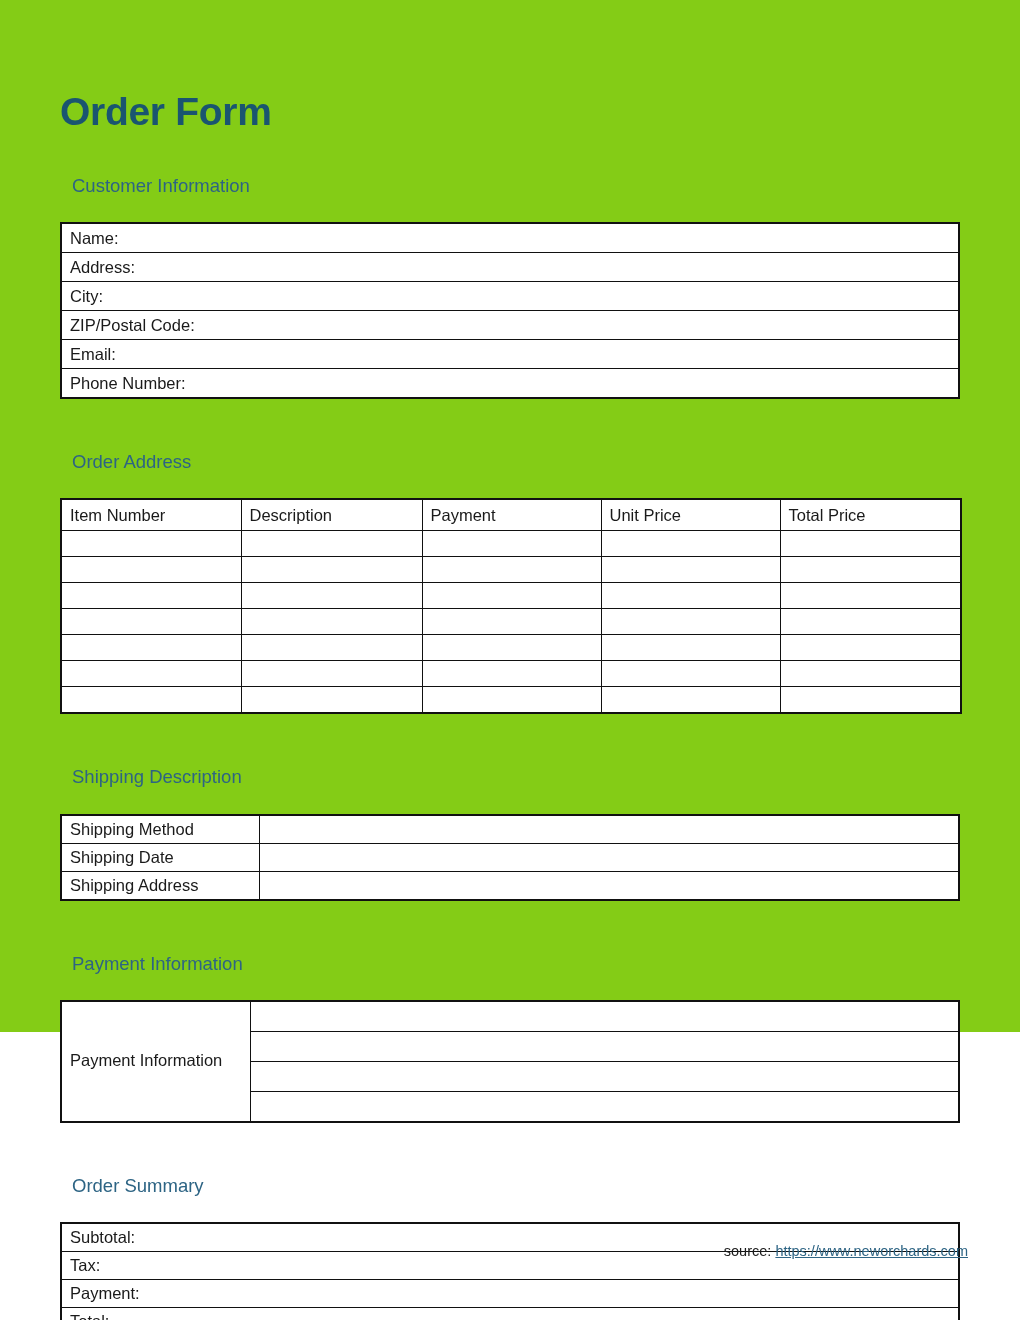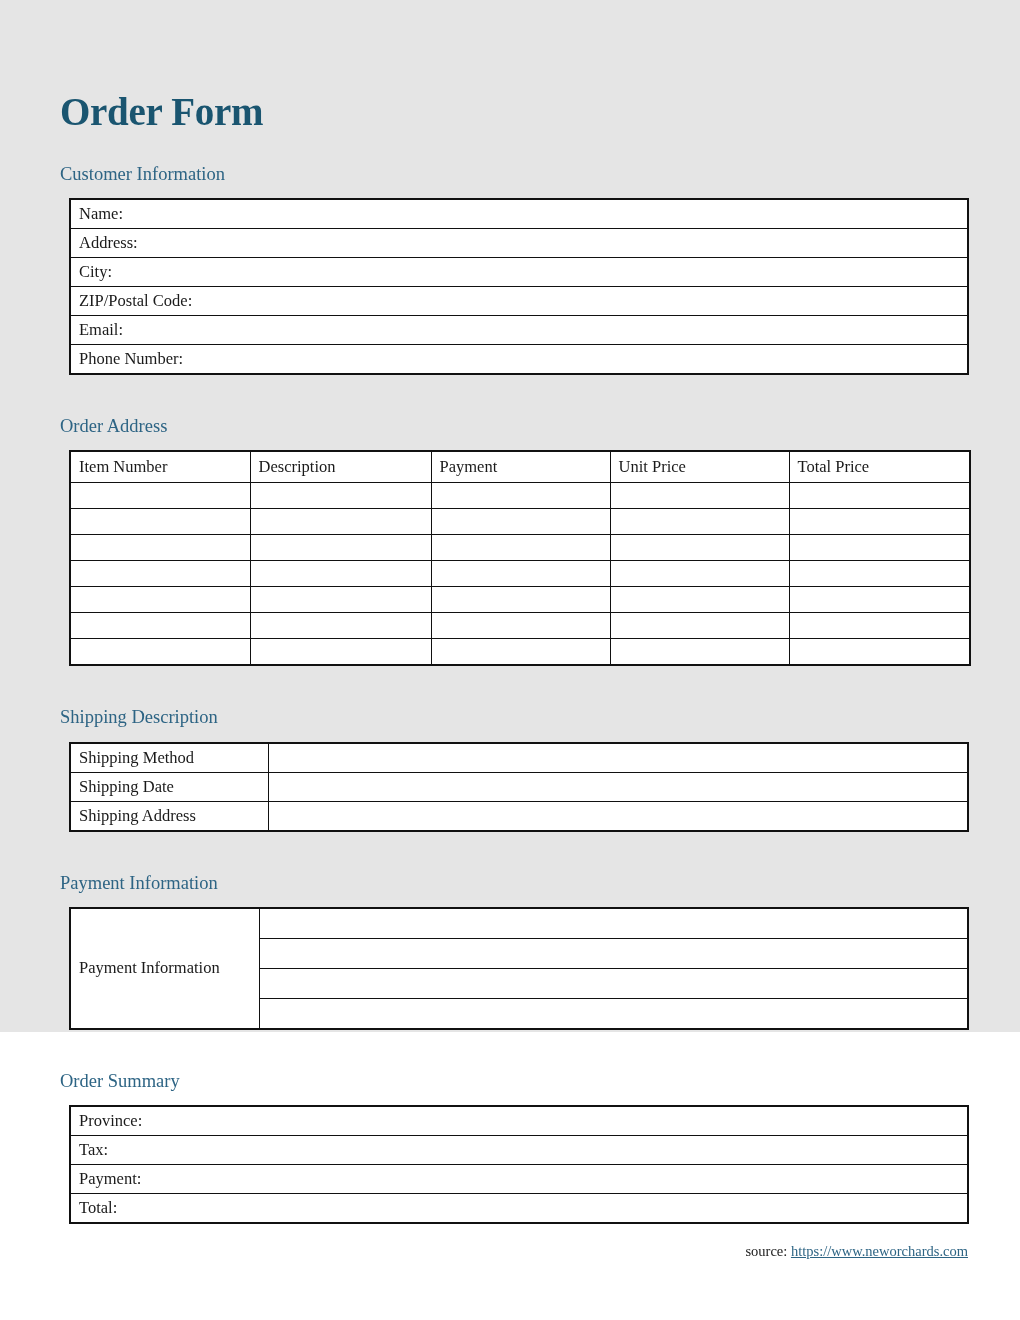--- a/index.html
+++ b/index.html
@@ -13,50 +13,48 @@
     font-family: "Liberation Sans", sans-serif;
     color: #1a1a1a;
     -webkit-font-smoothing: antialiased;
   }
   .page {
     position: relative;
     width: 1020px;
     height: 1032px;
     box-sizing: border-box;
     padding: 92px 60px 0 60px;
-    background: #e5e5e5;
-    font-family: Liberation Serif, serif;
+    background: #84cc16;
   }
   .doc-title {
     font-size: 39px;
     font-weight: bold;
     color: #1a5570;
     letter-spacing: -0.3px;
     margin: 0 0 0 0;
     line-height: 1.05;
   }
   .section-heading {
     font-size: 18.5px;
     font-weight: normal;
     color: #2d6484;
-    margin: 0;
+    margin: 12px;
     line-height: 1.2;
   }
   
   .gap-title-to-head { height: 30px; }
   .gap-head-to-table { height: 13px; }
   .gap-section { height: 40px; }
 
   table.form-table {
     border-collapse: collapse;
     width: 900px;
     table-layout: fixed;
     border: 2px solid #111111;
     background: #ffffff;
-    margin-left: 9px;
   }
   table.form-table td,
   table.form-table th {
     border: 1px solid #111111;
     padding: 4px 8px;
     font-size: 16.5px;
     font-weight: normal;
     text-align: left;
     vertical-align: middle;
     color: #1a1a1a;
@@ -250,21 +248,21 @@
     </tbody>
   </table>
 
   <div class="gap-section"></div>
 
   <div class="section-heading">Order Summary</div>
   <div class="gap-head-to-table"></div>
   <table class="form-table" id="summary-table">
     <tbody>
       <tr>
-        <td>Province:</td>
+        <td>Subtotal:</td>
       </tr>
       <tr>
         <td>Tax:</td>
       </tr>
       <tr>
         <td>Payment:</td>
       </tr>
       <tr>
         <td>Total:</td>
       </tr>

